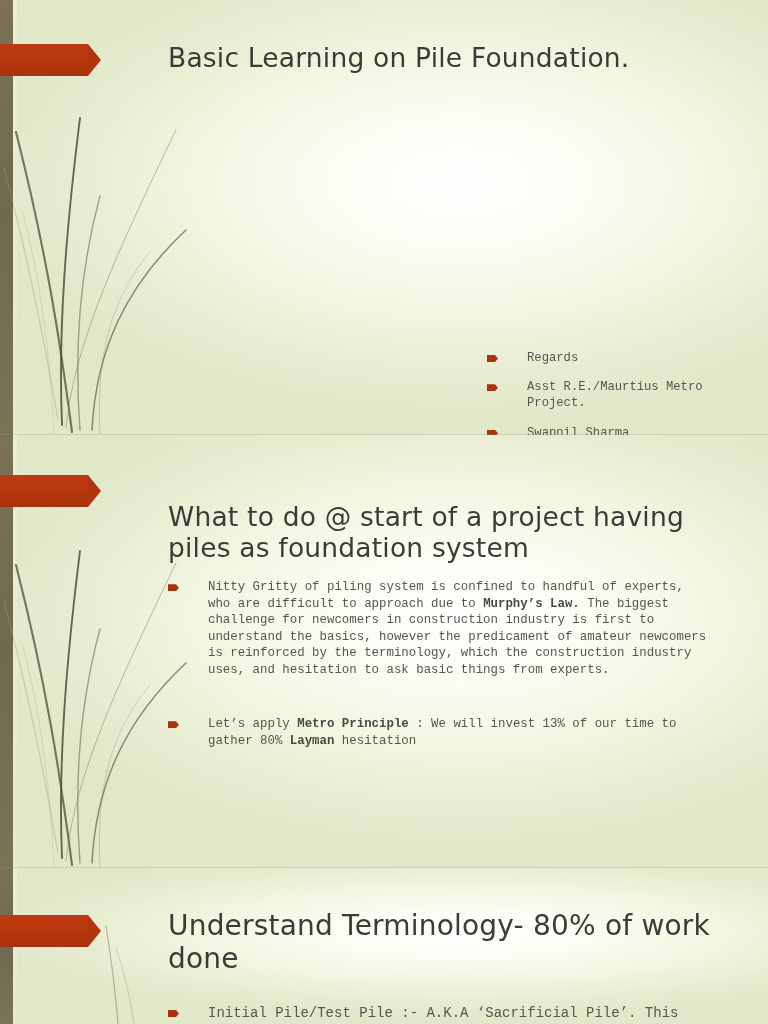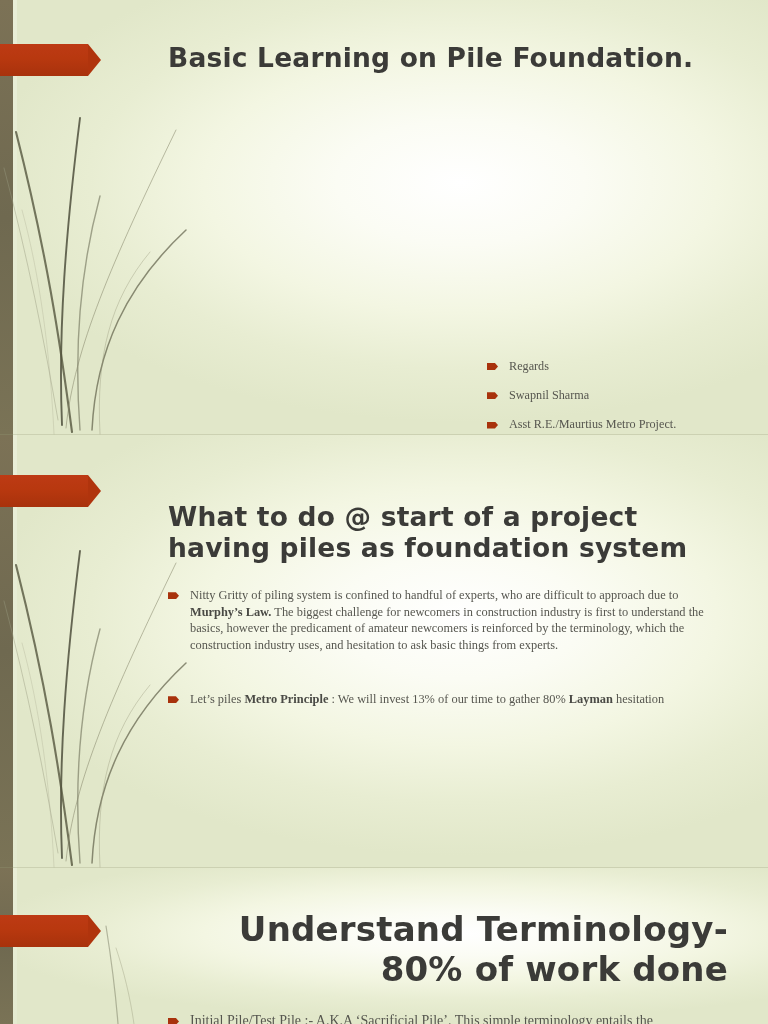--- a/index.html
+++ b/index.html
@@ -76,32 +76,31 @@
   }
 
   
   .grass { position:absolute; left:0; top:0; pointer-events:none; }
 
   
   .title {
     position:absolute;
     color:#3b3b38;
     font-family:"DejaVu Sans", sans-serif;
-    font-weight:700;
+    font-weight:400;
     letter-spacing:.2px;
     line-height:1.17;
   }
   .bullets { position:absolute; }
   .bullet {
     position:relative;
-    padding-left:22px;
+    padding-left:40px;
     color:#56564f;
-    font-family:Liberation Serif, serif;
+    font-family:Liberation Mono, monospace;
     line-height:1.33;
-    margin-top:8px;
   }
   .bullet .marker {
     position:absolute;
     left:0; top:.42em;
     width:11px; height:7px;
     background:#a8320c;
     clip-path:polygon(0 0,72% 0,100% 50%,72% 100%,0 100%);
   }
   .bullet b { font-weight:700; color:#4a4a45; }
 
@@ -116,21 +115,21 @@
   #slide2 { top:435px; height:433px; }
   #slide2 .arrow { top:40px; }
   #slide2 .title { left:168px; top:42px; width:555px; font-size:26.5px;margin-top:24px; }
   #slide2 .bullets { left:168px; top:144px; width:540px; }
   #slide2 .bullet { font-size:12.4px; }
   #slide2 .bullet.b1 { margin-bottom:38px; }
 
   
   #slide3 { top:868px; height:156px; }
   #slide3 .arrow { top:47px; }
-  #slide3 .title { left:168px; top:42px; width:560px; font-size:34px;text-align:right; }
+  #slide3 .title { left:168px; top:42px; width:560px; font-size:28px; }
   #slide3 .bullets { left:168px; top:136px; width:545px; }
   #slide3 .bullet { font-size:14px; }
 </style>
 </head>
 <body>
 
 <div id="doc">
 
   <section class="slide" id="slide1">
     <div class="leftbar"></div>
@@ -157,25 +156,25 @@
 
     <h1 class="title">Basic Learning on Pile Foundation.</h1>
 
     <div class="bullets">
       <div class="bullet">
         <span class="marker"></span>
         <span>Regards</span>
       </div>
       <div class="bullet">
         <span class="marker"></span>
+        <span>Asst R.E./Maurtius Metro Project.</span>
+      </div>
+      <div class="bullet">
+        <span class="marker"></span>
         <span>Swapnil Sharma</span>
-      </div>
-      <div class="bullet">
-        <span class="marker"></span>
-        <span>Asst R.E./Maurtius Metro Project.</span>
       </div>
     </div>
   </section>
 
   <section class="slide" id="slide2">
     <div class="leftbar"></div>
     <div class="leftbar2"></div>
 
     <svg class="grass" width="200" height="433" viewBox="0 0 200 433">
       <g fill="none" stroke-linecap="round">
@@ -198,21 +197,21 @@
 
     <h1 class="title">What to do @ start of a project having piles as foundation system</h1>
 
     <div class="bullets">
       <div class="bullet b1">
         <span class="marker"></span>
         <span><span>Nitty Gritty of piling system is confined to handful of experts, who are difficult to approach due to </span><b>Murphy’s Law.</b><span> The biggest challenge for newcomers in construction industry is first to understand the basics, however the predicament of amateur newcomers is reinforced by the terminology, which the construction industry uses, and hesitation to ask basic things from experts.</span></span>
       </div>
       <div class="bullet">
         <span class="marker"></span>
-        <span><span>Let’s piles </span><b>Metro Principle</b><span> : We will invest 13% of our time to gather 80% </span><b>Layman</b><span> hesitation</span></span>
+        <span><span>Let’s apply </span><b>Metro Principle</b><span> : We will invest 13% of our time to gather 80% </span><b>Layman</b><span> hesitation</span></span>
       </div>
     </div>
   </section>
 
   <section class="slide last" id="slide3">
     <div class="leftbar"></div>
     <div class="leftbar2"></div>
 
     <svg class="grass" width="200" height="156" viewBox="0 0 200 156">
       <g fill="none" stroke-linecap="round">

